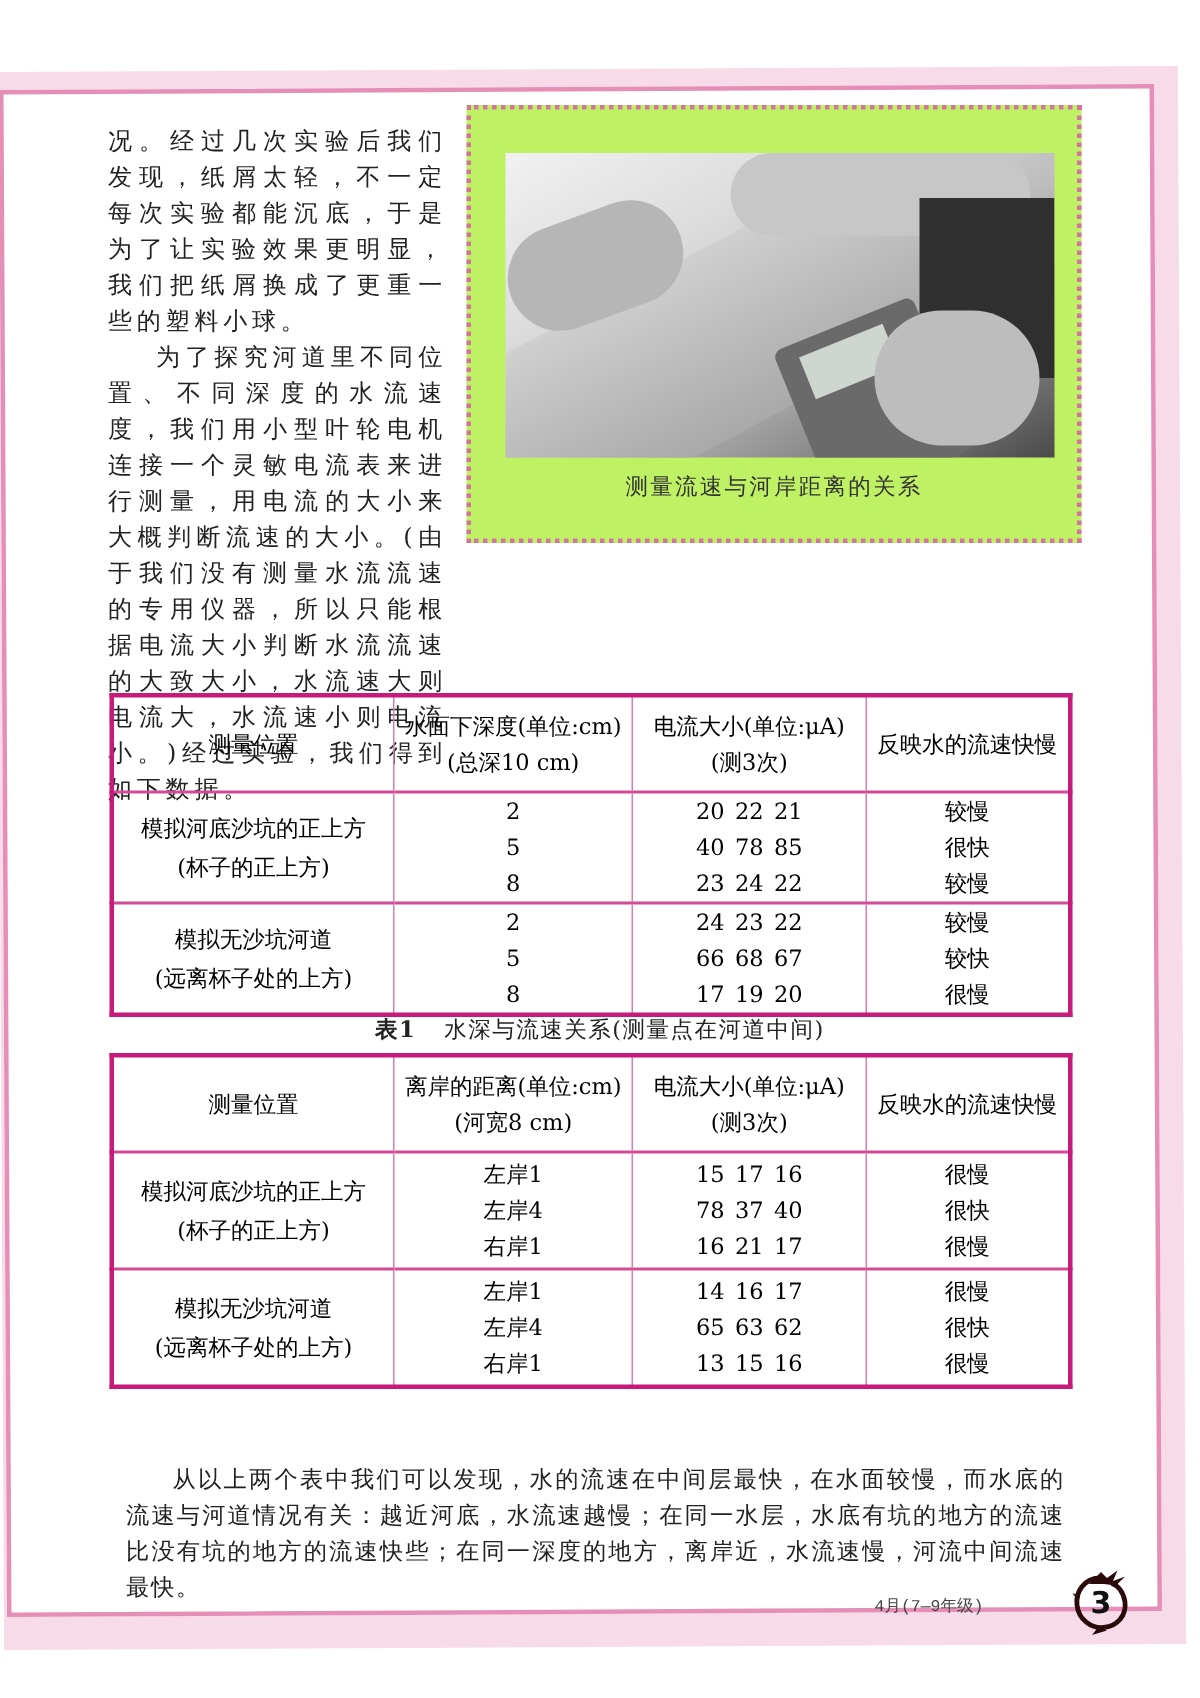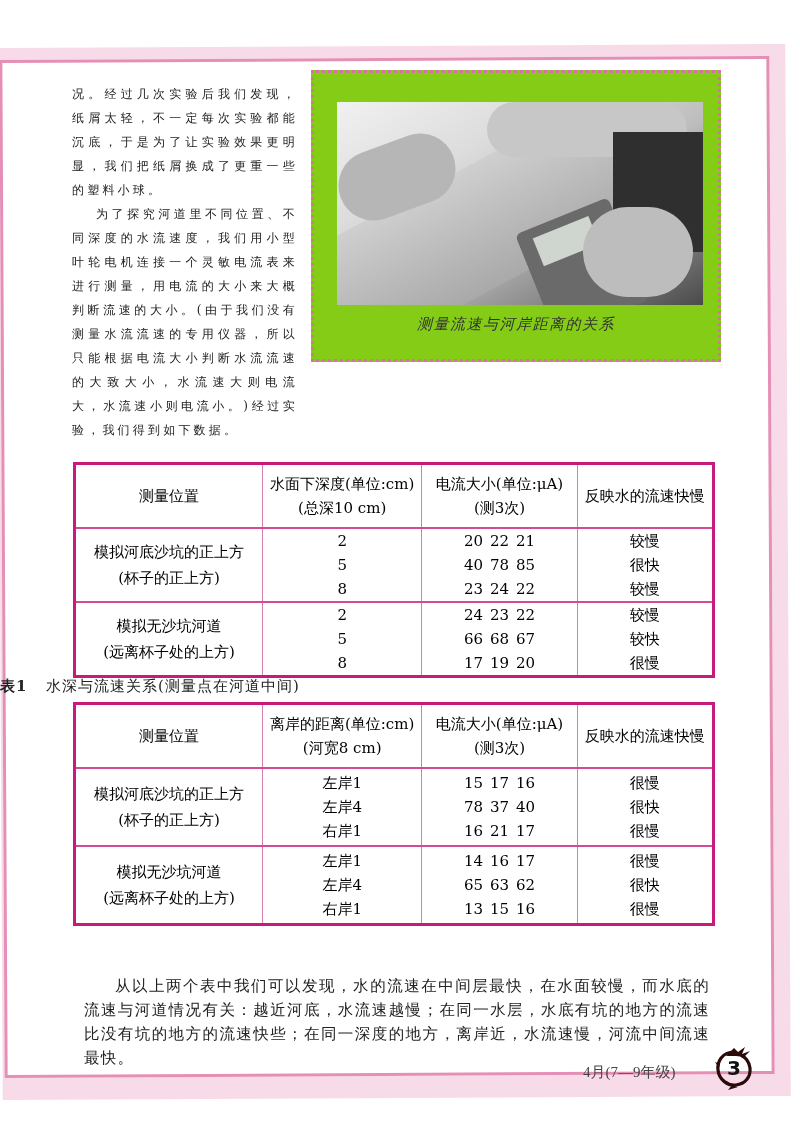--- a/index.html
+++ b/index.html
@@ -20,31 +20,31 @@
     border:3px solid #e58fb6; border-right-width:3px;
     background:#ffffff;
     transform:rotate(-0.3deg);
     box-sizing:border-box;
   }
   .content { position:absolute; inset:0; }
 
   
   .left-col {
     position:absolute; left:72px; top:82px; width:226px;
-    font-size:12px; line-height:24px; letter-spacing:3.2px;
+    font-size:16px; line-height:24px; letter-spacing:3.2px;
     text-align:justify;
   }
   .left-col p { margin:0; }
   .indent { text-indent:2em; }
 
   
   .photo-box {
     position:absolute; left:311px; top:70px; width:410px; height:292px;
-    background:#84cc16;
-    border:3px dotted #d5739e; box-sizing:border-box;font-style:italic;
+    background:#bef264;
+    border:3px dotted #d5739e; box-sizing:border-box;
   }
   .photo {
     position:absolute; left:23px; top:29px; width:366px; height:203px;
     background:linear-gradient(150deg,#f1f1f1 0%,#dcdcdc 30%,#bdbdbd 55%,#8e8e8e 75%,#4a4a4a 100%);
     overflow:hidden;
   }
   .photo .channel { position:absolute; left:-30px; top:70px; width:330px; height:120px;
     background:linear-gradient(180deg,#cfcfcf,#a9a9a9); transform:rotate(-28deg); }
   .photo .meter { position:absolute; left:195px; top:110px; width:100px; height:110px;
     background:#6a6a6a; border-radius:6px; transform:rotate(-22deg); }
@@ -67,36 +67,36 @@
     border:1px solid #d97fb0; text-align:center; font-weight:normal; padding:0;
   }
   .tbl { border:3px solid #c71a7a; }
   .tbl thead th { height:62px; line-height:24px; }
   .tbl .grp-label { line-height:26px; }
   .tbl .rowcell { line-height:24px; }
   .tbl .grp-border td { border-top:2px solid #d24c93; }
   .col1 { width:189px; } .col2 { width:160px; } .col3 { width:156px; } .col4 { width:137px; }
   .nums span { display:inline-block; width:26px; text-align:center; }
   .caption {
-    position:absolute; left:0; width:800px; 
+    position:absolute; left:0; width:800px; text-align:center;
     font-size:15px; letter-spacing:1px; color:#222; font-weight:bold;
   }
   .caption .rest { font-weight:normal; }
 
   
   .conclusion {
     position:absolute; left:72px; top:962px; width:650px;
     font-size:15.5px; line-height:24px; letter-spacing:1.2px; text-align:justify;
   }
   .conclusion p { margin:12px; text-indent:2em; }
 
   
   .footer-issue {
-    position:absolute; left:583px; top:1063px; font-family:Liberation Serif, serif;
-    font-size:15px; color:#444;
+    position:absolute; left:583px; top:1063px; font-family:Liberation Mono, monospace;
+    font-size:11px; color:#444;
   }
   .page-num {
     position:absolute; left:712px; top:1046px; width:44px; height:44px;
   }
   .page-num .num {
     position:absolute; left:0; right:0; top:10px; text-align:center;
     font-family:"DejaVu Sans","Liberation Sans",sans-serif; font-weight:bold; font-size:20px; color:#111;
   }
 </style>
 </head>

